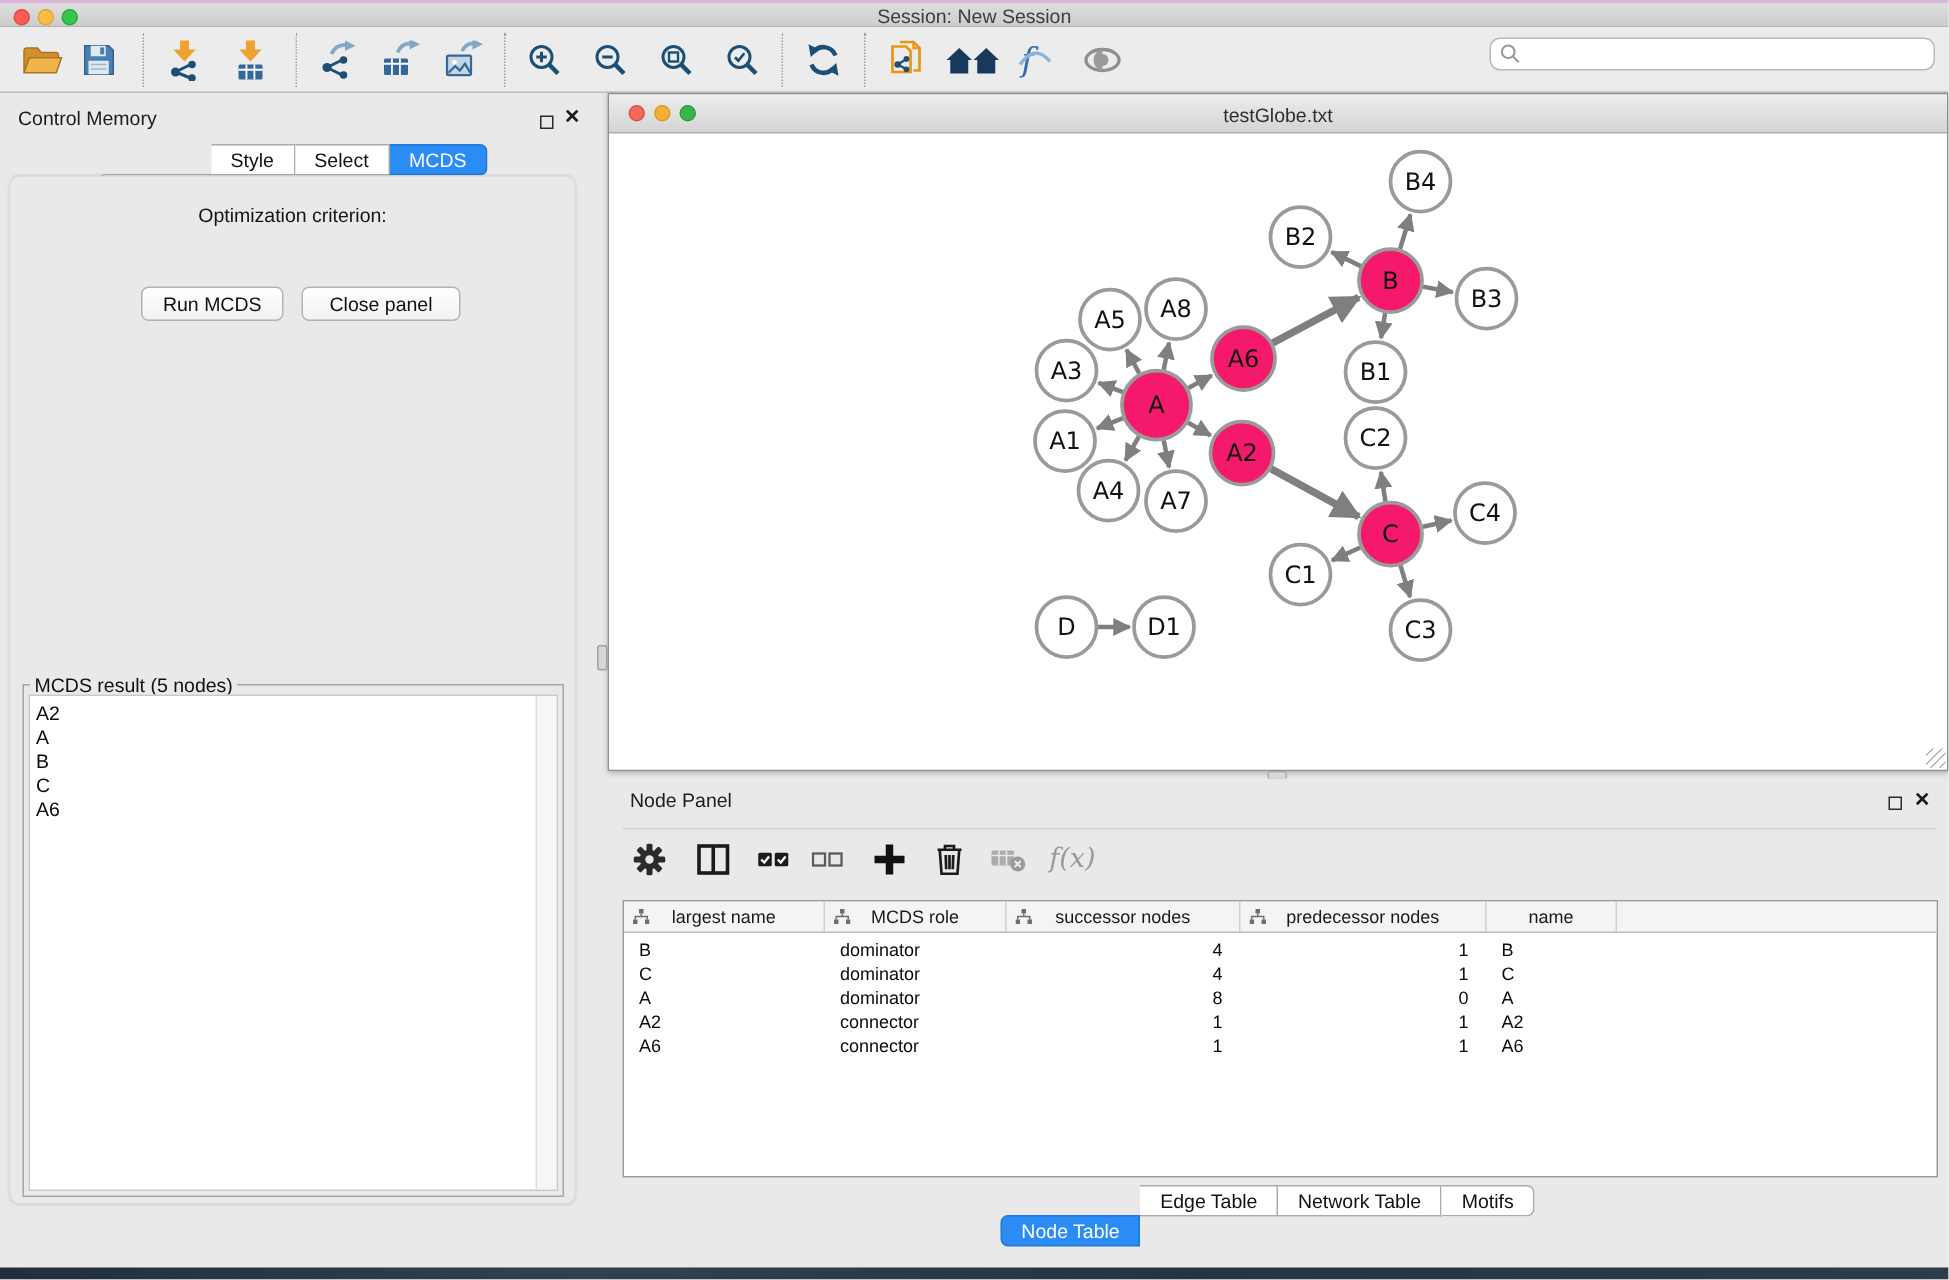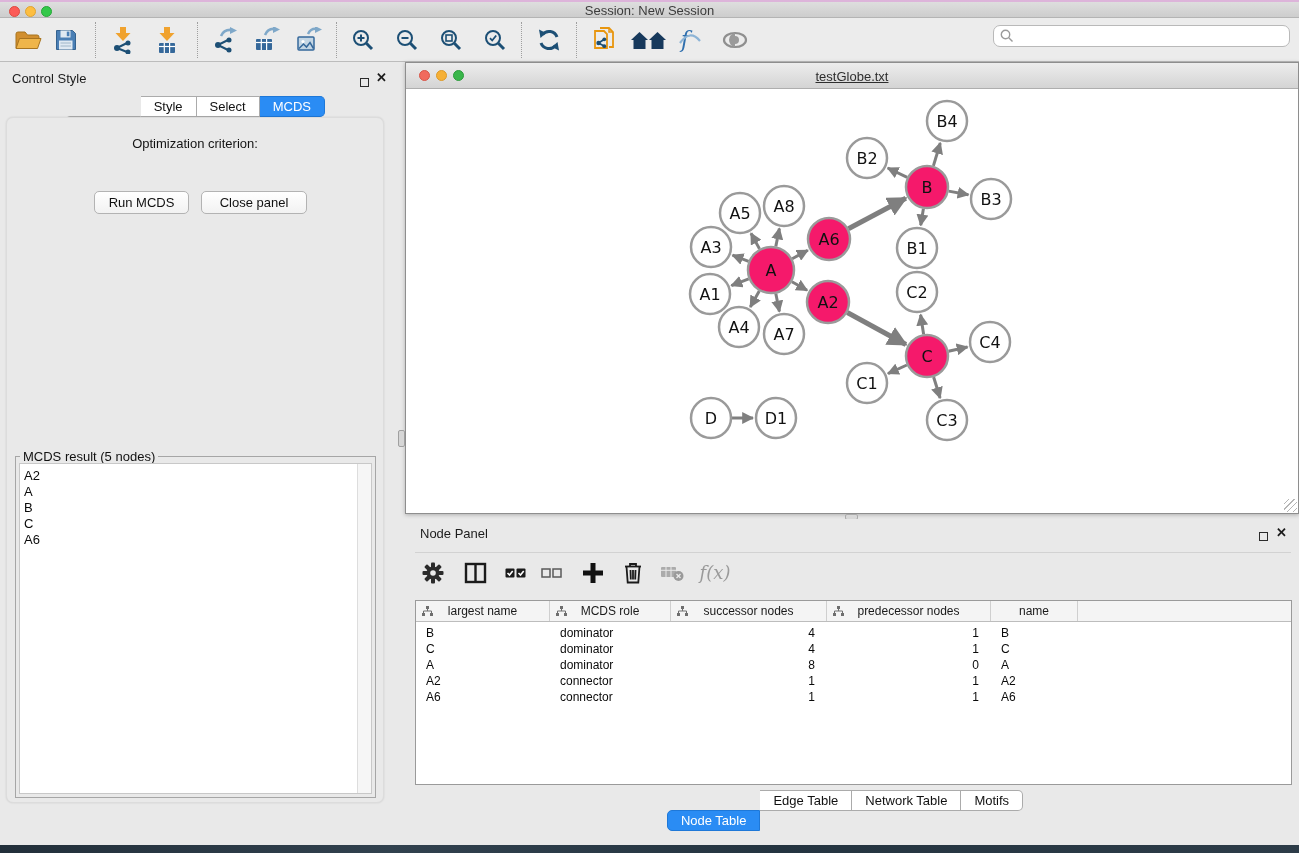--- a/index.html
+++ b/index.html
@@ -38,21 +38,21 @@
   .pushbtn { position:absolute; height:23px; background:linear-gradient(#ffffff,#f2f2f2); border:1px solid #b3b3b3; border-radius:5px; font-size:13px; color:#111; display:flex; align-items:center; justify-content:center; }
   #mcds-fieldset { position:absolute; left:8px; top:338px; width:361px; height:342px; border:1px solid #a6a6a6; }
   #mcds-legend { position:absolute; left:4px; top:-8px; background:#e9e9e9; padding:0 3px; font-size:13px; color:#111; }
   #mcds-list { position:absolute; left:3px; top:6px; width:353px; height:331px; background:#fff; border:1px solid #c8c8c8; overflow:hidden; }
   #mcds-list .scroll { position:absolute; right:0; top:0; width:14px; height:100%; background:#f6f6f6; border-left:1px solid #ddd; }
   .mcds-item { font-size:13px; color:#0a0a0a; line-height:16px; padding-left:4px; }
 
   
   #netwin { left:405px; top:62px; width:894px; height:452px; background:#fff; border:1px solid #8e8e8e; box-shadow:0 1px 4px rgba(0,0,0,0.25); }
   #netwin-title { position:absolute; left:0; top:0; width:100%; height:26px; background:linear-gradient(#ededed,#d4d4d4); border-bottom:1px solid #aeaeae; }
-  #netwin-title .title { position:absolute; left:0; right:0; top:6px; text-align:center; font-size:13px; color:#2e2e2e;text-decoration:underline; }
+  #netwin-title .title { position:absolute; left:0; right:0; top:6px; text-align:center; font-size:13px; color:#2e2e2e; }
   #netcanvas { position:absolute; left:0; top:27px; width:892px; height:423px; background:#fff; }
   #graph-svg { width:892px; height:423px; font-family:"DejaVu Sans",sans-serif; }
   #net-grip { position:absolute; right:1px; bottom:1px; width:13px; height:13px;
      background:repeating-linear-gradient(135deg, transparent 0 3px, #b5b5b5 3px 4px); }
   #edge-handle { left:398px; top:430px; width:7px; height:17px; background:#d6d6d6; border:1px solid #a0a0a0; border-radius:2px; }
   #hdivider-handle { left:845px; top:514px; width:13px; height:6px; background:#d8d8d8; border:1px solid #ababab; border-radius:2px; }
 
   
   #tpanel { left:391px; top:519px; width:908px; height:293px; background:#e9e9e9; }
   #tpanel-toolbar { position:absolute; left:24px; top:33px; width:876px; height:40px; border-top:1px solid #d2d2d2; display:flex; align-items:center; }
@@ -240,21 +240,21 @@
       <svg width="14" height="14" viewBox="0 0 14 14">
         <circle cx="5.5" cy="5.5" r="4.2" fill="none" stroke="#9a9a9a" stroke-width="1.4"></circle>
         <line x1="8.8" y1="8.8" x2="12.5" y2="12.5" stroke="#9a9a9a" stroke-width="1.4"></line>
       </svg>
       <input type="text" value="" style="">
     </div>
   </div>
 
   <div class="abs" id="cpanel">
     <div id="cpanel-header">
-      <span class="panel-title abs" style="left:12px; top:9px">Control Style</span>
+      <span class="panel-title abs" style="left:12px; top:9px">Control Memory</span>
       <span class="abs" style="left:360px; top:11px"><span class="float-ico"></span></span>
       <span class="abs close-ico" style="left:376px; top:11px">✕</span>
     </div>
     <div id="ctabs">
         <div class="seg-tab">Network</div>
         <div class="seg-tab">Style</div>
         <div class="seg-tab">Select</div>
         <div class="seg-tab sel">MCDS</div>
       </div>
     <div id="cpanel-body">

